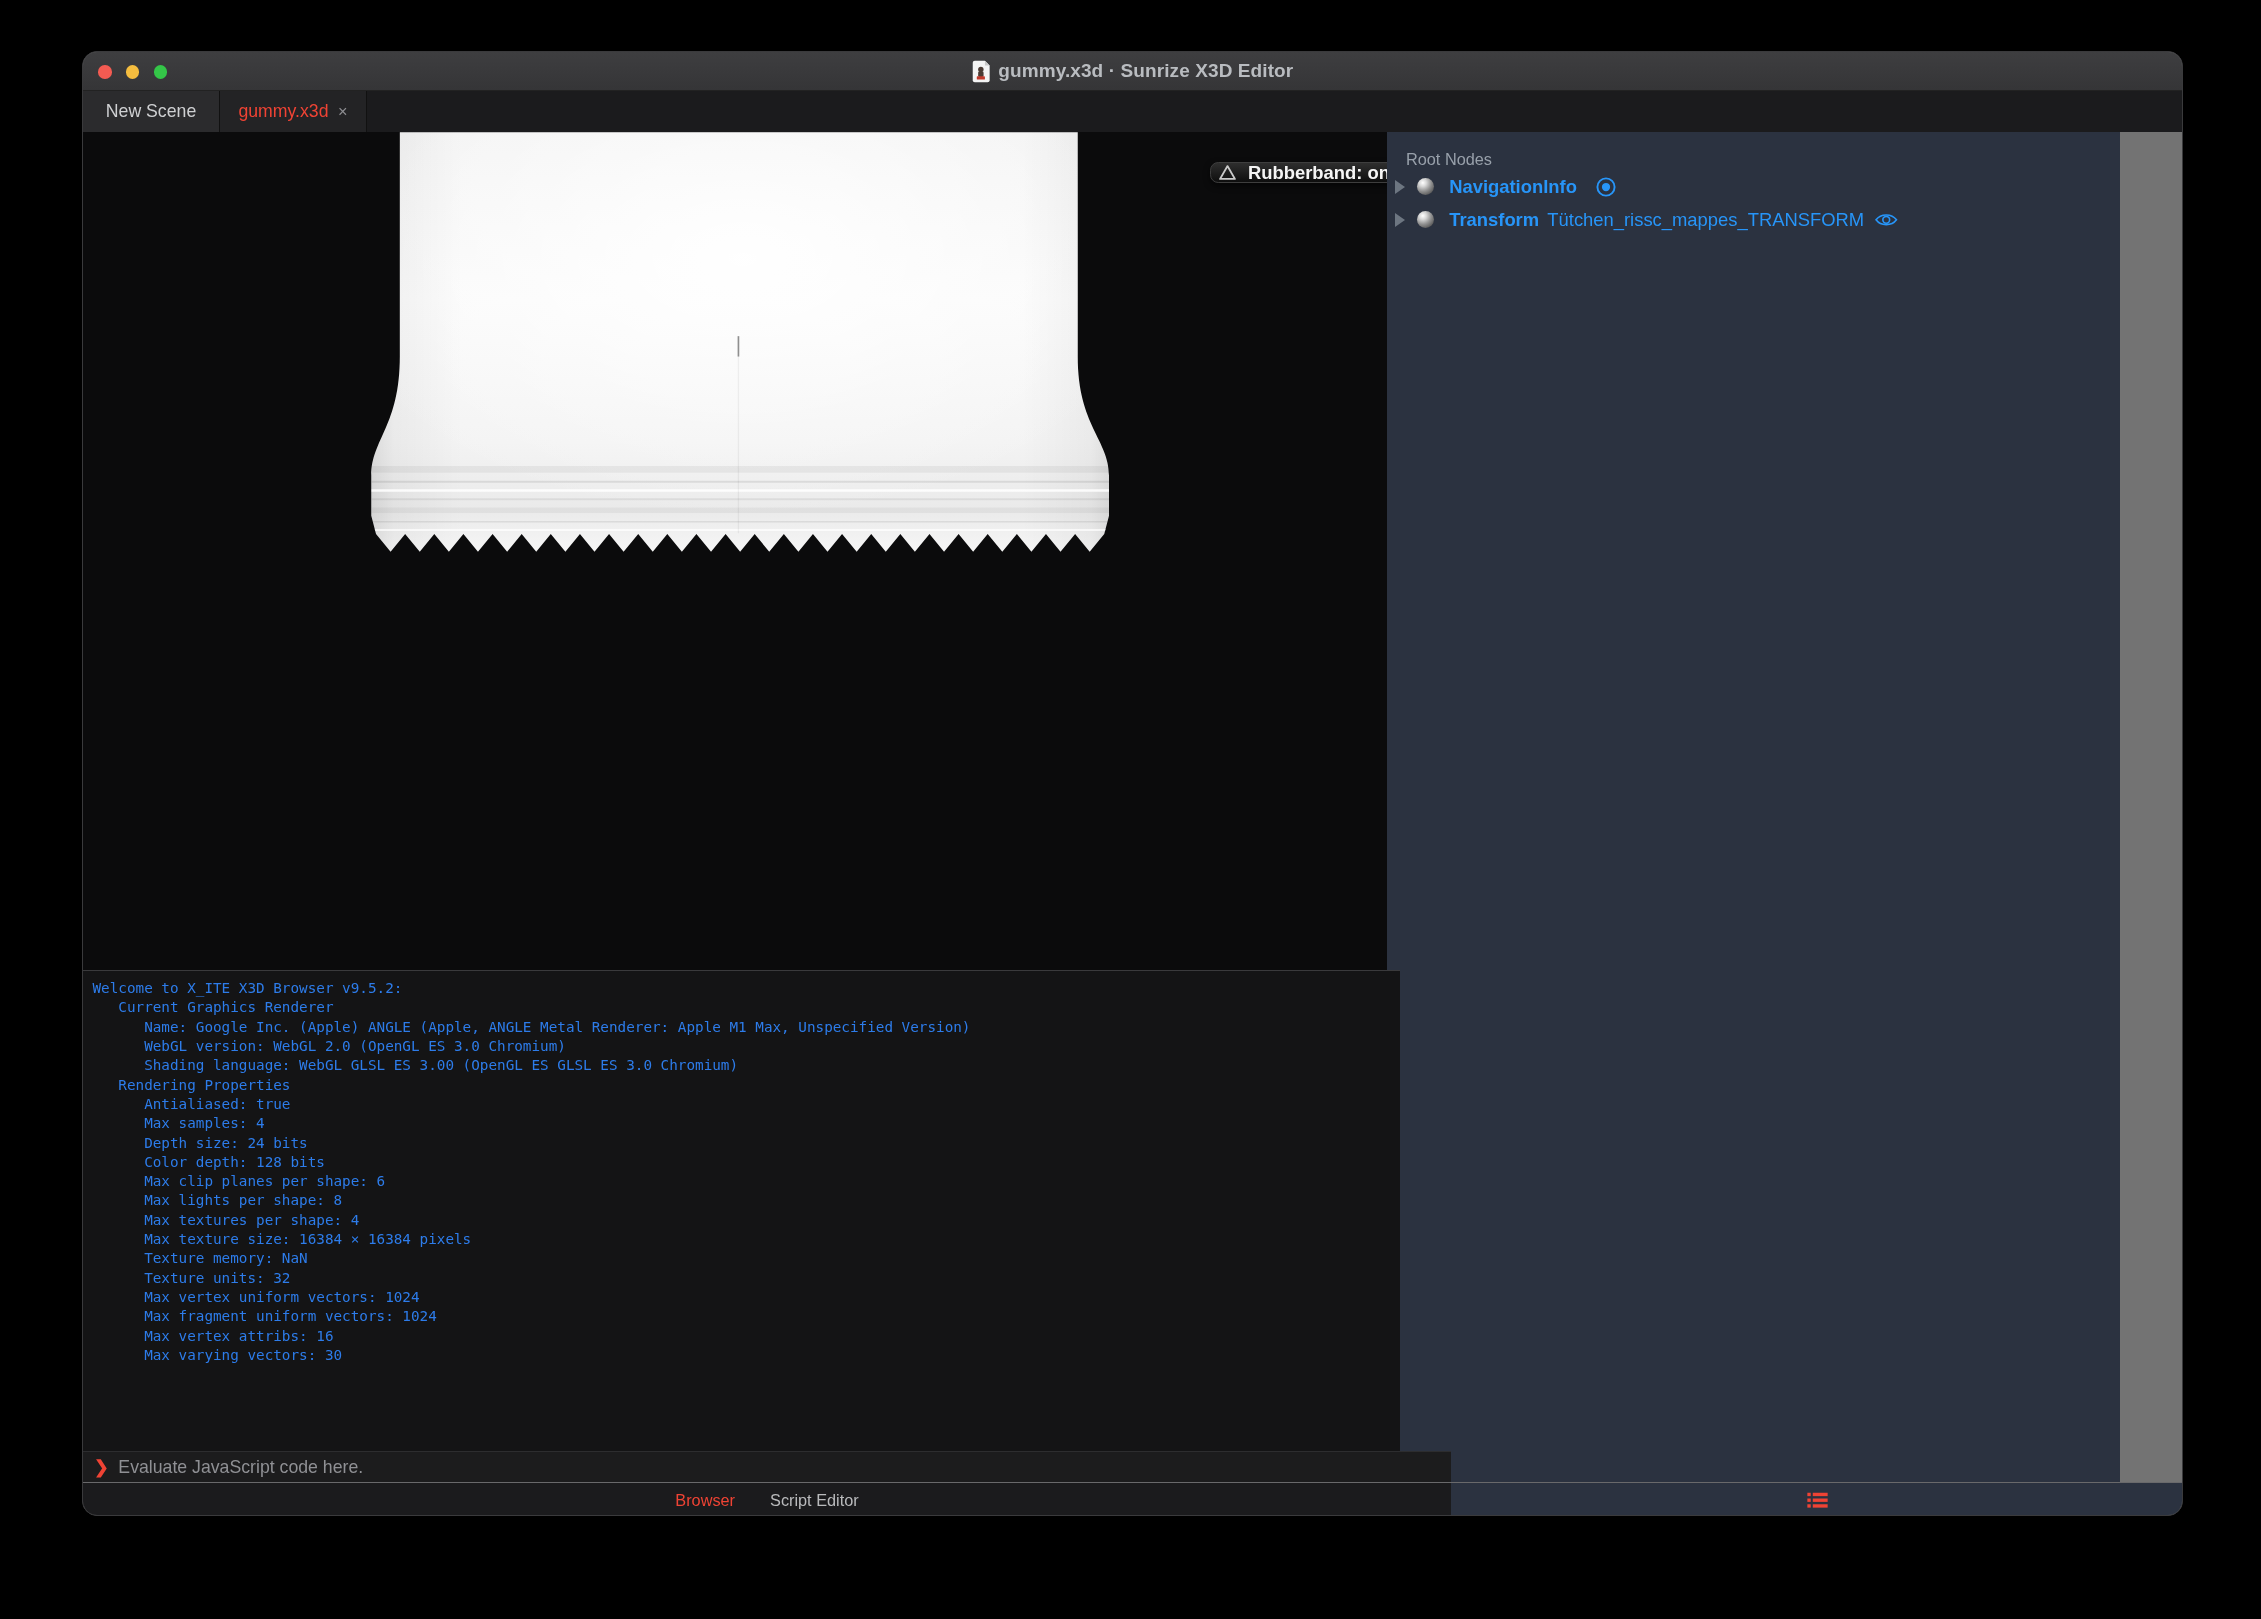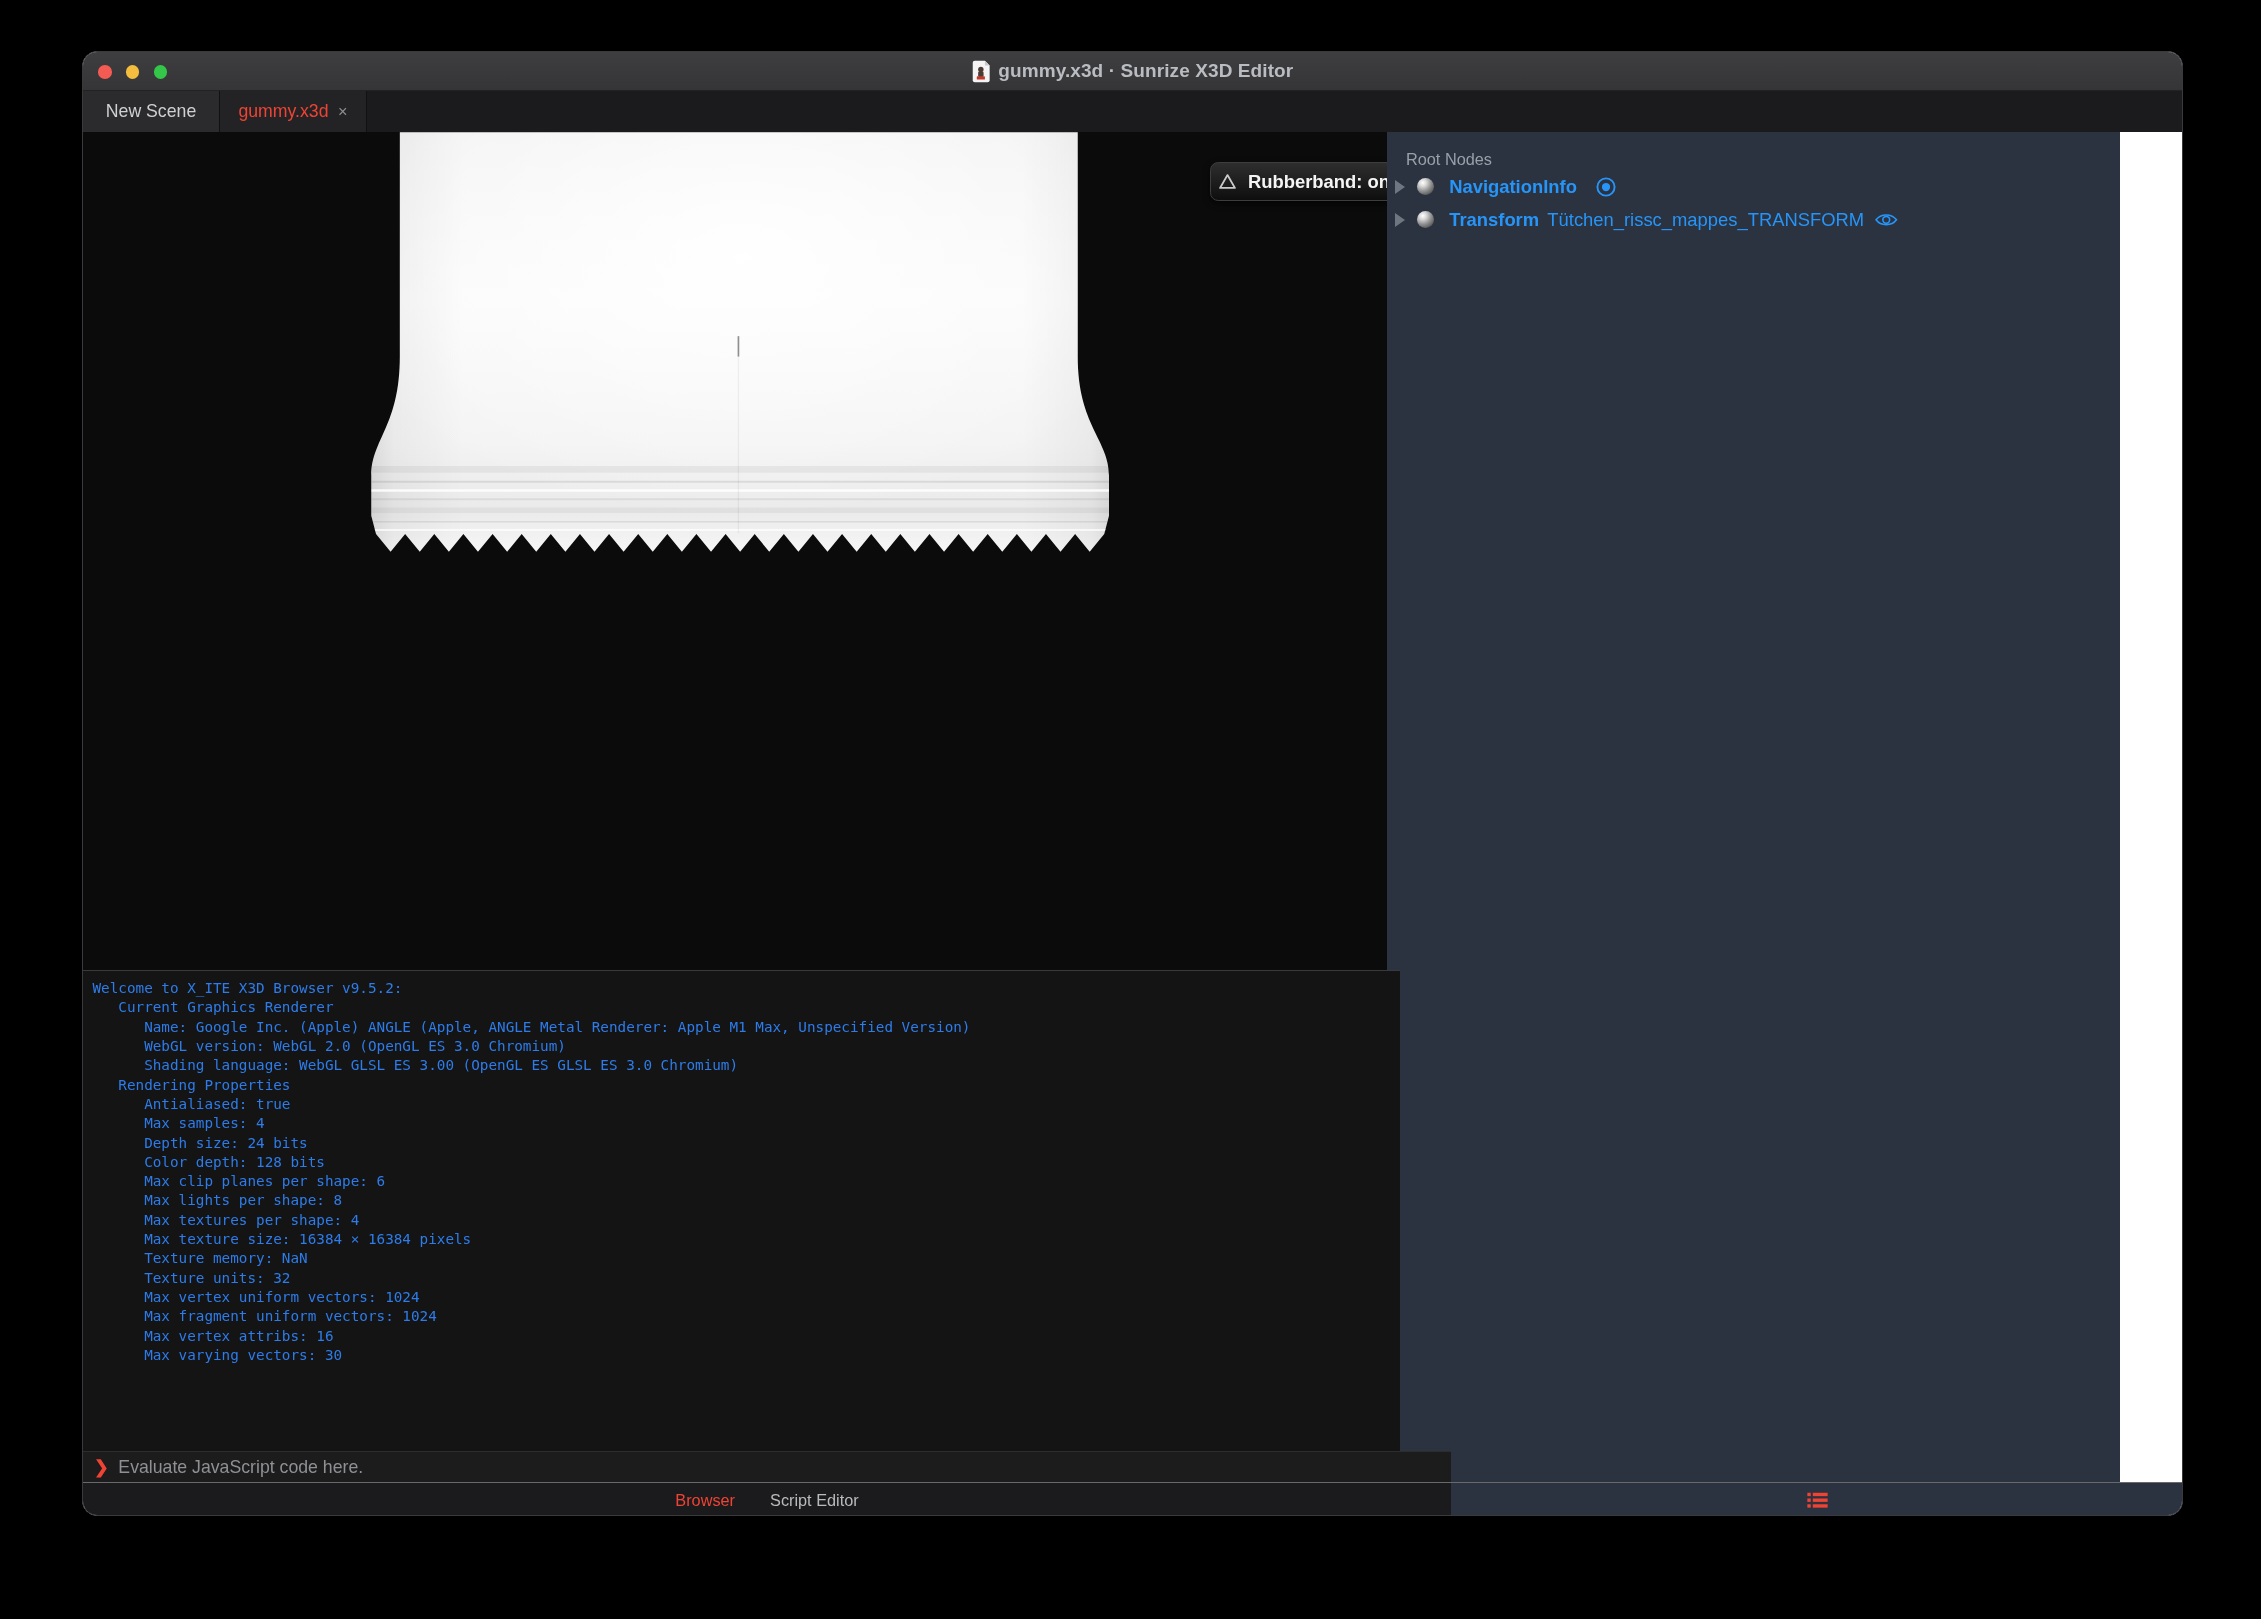--- a/index.html
+++ b/index.html
@@ -3,21 +3,21 @@
 <meta charset="utf-8">
 <style>
   * { margin:0; padding:0; box-sizing:border-box; }
   html,body { background:#000; }
   body {
     width:2261px; height:1619px; position:relative; overflow:hidden;
     font-family:"Liberation Sans", sans-serif;
   }
   .window {
     position:absolute; left:82px; top:51px; width:2101px; height:1465px;
-    background:#ffffff; border-radius:15px; border:0.7px solid #3a3a3c; overflow:hidden;
+    background:#737373; border-radius:15px; border:0.7px solid #3a3a3c; overflow:hidden;
   }
   
   .titlebar {
     position:absolute; left:0; top:0; width:100%; height:39px;
     background:linear-gradient(#3e3e40,#353537);
     display:flex; align-items:center; justify-content:center;
     border-bottom:0.7px solid #222;
   }
   .traffic { position:absolute; left:15px; top:13px; display:flex; gap:14.3px; }
   .traffic span { width:13.6px; height:13.6px; border-radius:50%; display:block; }
@@ -72,21 +72,21 @@
   .bottombar { position:absolute; left:0; top:1430px; width:100%; height:35px; border-top:1.4px solid #69696b; }
   .bb-left { position:absolute; left:0; top:0; width:1368px; height:100%; background:#1b1b1d;
     display:flex; align-items:center; justify-content:center; gap:35px; }
   .bb-tab { font-size:16.3px; }
   .bb-tab.active { color:#ef4334; }
   .bb-tab.inactive { color:#b9babc; }
   .bb-right { position:absolute; left:1368px; top:0; width:733px; height:100%; background:#2b3240;
     display:flex; align-items:center; justify-content:center; }
   
   .rubberband {
-    position:absolute; left:1127px; top:30px; width:188px; height:39px;
+    position:absolute; left:1127px; top:30px; width:188px; height:21px;
     background:linear-gradient(#2e2e2e,#0e0e0e); border:1.4px solid #3e3e3e; border-radius:8.2px;
     display:flex; align-items:center; justify-content:center; gap:11px;
     box-shadow:0 2.7px 6.8px rgba(0,0,0,.6);
   }
   .rubberband .label { color:#f5f5f5; font-size:18.4px; font-weight:600; }
   .bagsvg { position:absolute; left:0; top:0; }
 </style>
 </head>
 <body>
 

